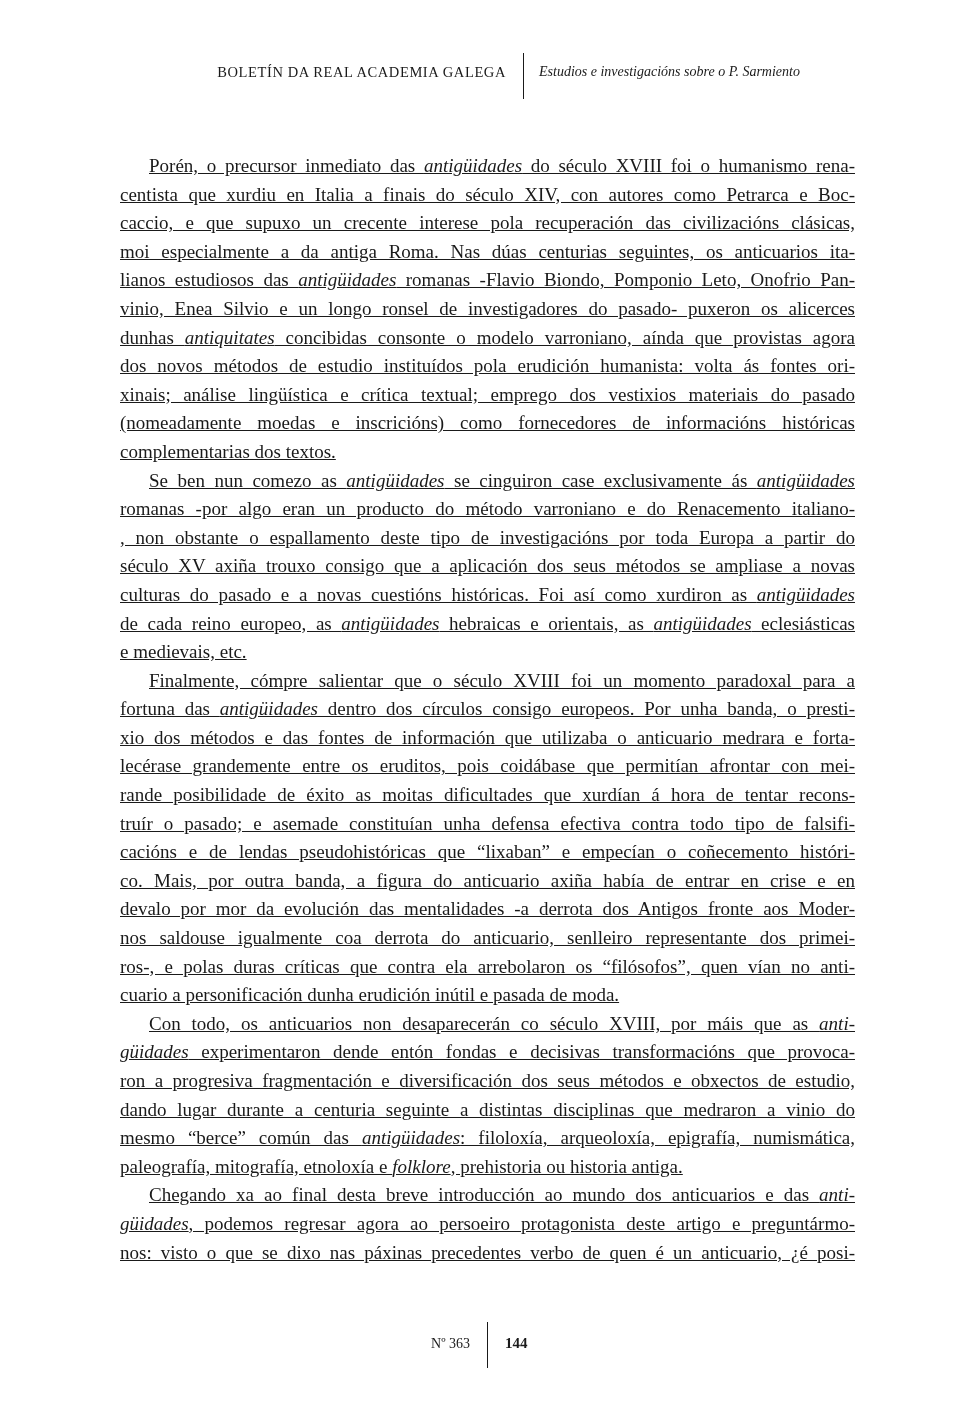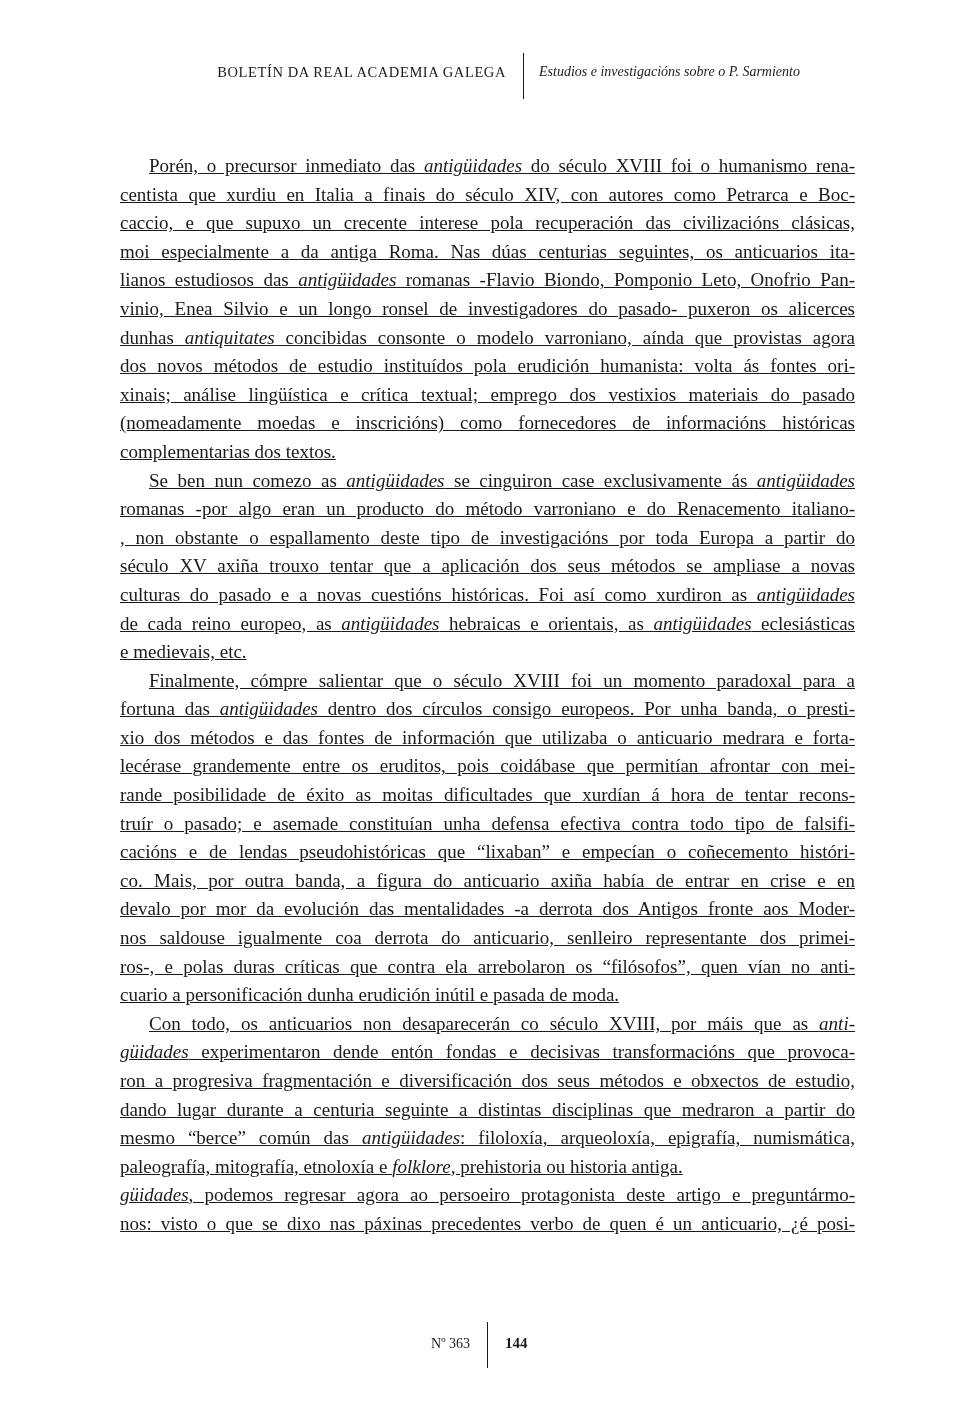--- a/index.html
+++ b/index.html
@@ -40,21 +40,21 @@
       <div class="line"><span>dunhas </span><em>antiquitates</em><span> concibidas consonte o modelo varroniano, aínda que provistas agora</span></div>
       <div class="line"><span>dos novos métodos de estudio instituídos pola erudición humanista: volta ás fontes ori-</span></div>
       <div class="line"><span>xinais; análise lingüística e crítica textual; emprego dos vestixios materiais do pasado</span></div>
       <div class="line"><span>(nomeadamente moedas e inscricións) como fornecedores de informacións históricas</span></div>
       <div class="line last"><span>complementarias dos textos.</span></div>
     </div>
     <div>
       <div class="line indent"><span>Se ben nun comezo as </span><em>antigüidades</em><span> se cinguiron case exclusivamente ás </span><em>antigüidades</em></div>
       <div class="line"><span>romanas -por algo eran un producto do método varroniano e do Renacemento italiano-</span></div>
       <div class="line"><span>, non obstante o espallamento deste tipo de investigacións por toda Europa a partir do</span></div>
-      <div class="line"><span>século XV axiña trouxo tentar que a aplicación dos seus métodos se ampliase a novas</span></div>
+      <div class="line"><span>século XV axiña trouxo consigo que a aplicación dos seus métodos se ampliase a novas</span></div>
       <div class="line"><span>culturas do pasado e a novas cuestións históricas. Foi así como xurdiron as </span><em>antigüidades</em></div>
       <div class="line"><span>de cada reino europeo, as </span><em>antigüidades</em><span> hebraicas e orientais, as </span><em>antigüidades</em><span> eclesiásticas</span></div>
       <div class="line last"><span>e medievais, etc.</span></div>
     </div>
     <div>
       <div class="line indent"><span>Finalmente, cómpre salientar que o século XVIII foi un momento paradoxal para a</span></div>
       <div class="line"><span>fortuna das </span><em>antigüidades</em><span> dentro dos círculos consigo europeos. Por unha banda, o presti-</span></div>
       <div class="line"><span>xio dos métodos e das fontes de información que utilizaba o anticuario medrara e forta-</span></div>
       <div class="line"><span>lecérase grandemente entre os eruditos, pois coidábase que permitían afrontar con mei-</span></div>
       <div class="line"><span>rande posibilidade de éxito as moitas dificultades que xurdían á hora de tentar recons-</span></div>
@@ -63,25 +63,26 @@
       <div class="line"><span>co. Mais, por outra banda, a figura do anticuario axiña había de entrar en crise e en</span></div>
       <div class="line"><span>devalo por mor da evolución das mentalidades -a derrota dos Antigos fronte aos Moder-</span></div>
       <div class="line"><span>nos saldouse igualmente coa derrota do anticuario, senlleiro representante dos primei-</span></div>
       <div class="line"><span>ros-, e polas duras críticas que contra ela arrebolaron os “filósofos”, quen vían no anti-</span></div>
       <div class="line last"><span>cuario a personificación dunha erudición inútil e pasada de moda.</span></div>
     </div>
     <div>
       <div class="line indent"><span>Con todo, os anticuarios non desaparecerán co século XVIII, por máis que as </span><em>anti-</em></div>
       <div class="line"><em>güidades</em><span> experimentaron dende entón fondas e decisivas transformacións que provoca-</span></div>
       <div class="line"><span>ron a progresiva fragmentación e diversificación dos seus métodos e obxectos de estudio,</span></div>
-      <div class="line"><span>dando lugar durante a centuria seguinte a distintas disciplinas que medraron a partir do</span></div>
+      <div class="line"><span>dando lugar durante a centuria seguinte a distintas disciplinas que medraron a vinio do</span></div>
       <div class="line"><span>mesmo “berce” común das </span><em>antigüidades</em><span>: filoloxía, arqueoloxía, epigrafía, numismática,</span></div>
       <div class="line last"><span>paleografía, mitografía, etnoloxía e </span><em>folklore</em><span>, prehistoria ou historia antiga.</span></div>
     </div>
     <div>
+      <div class="line indent"><span>Chegando xa ao final desta breve introducción ao mundo dos anticuarios e das </span><em>anti-</em></div>
       <div class="line"><em>güidades</em><span>, podemos regresar agora ao persoeiro protagonista deste artigo e preguntármo-</span></div>
       <div class="line"><span>nos: visto o que se dixo nas páxinas precedentes verbo de quen é un anticuario, ¿é posi-</span></div>
     </div>
   </div>
 
 <div class="footer">
   <span class="num">Nº 363</span>
   <span class="divider"></span>
   <span class="page">144</span>
 </div>

